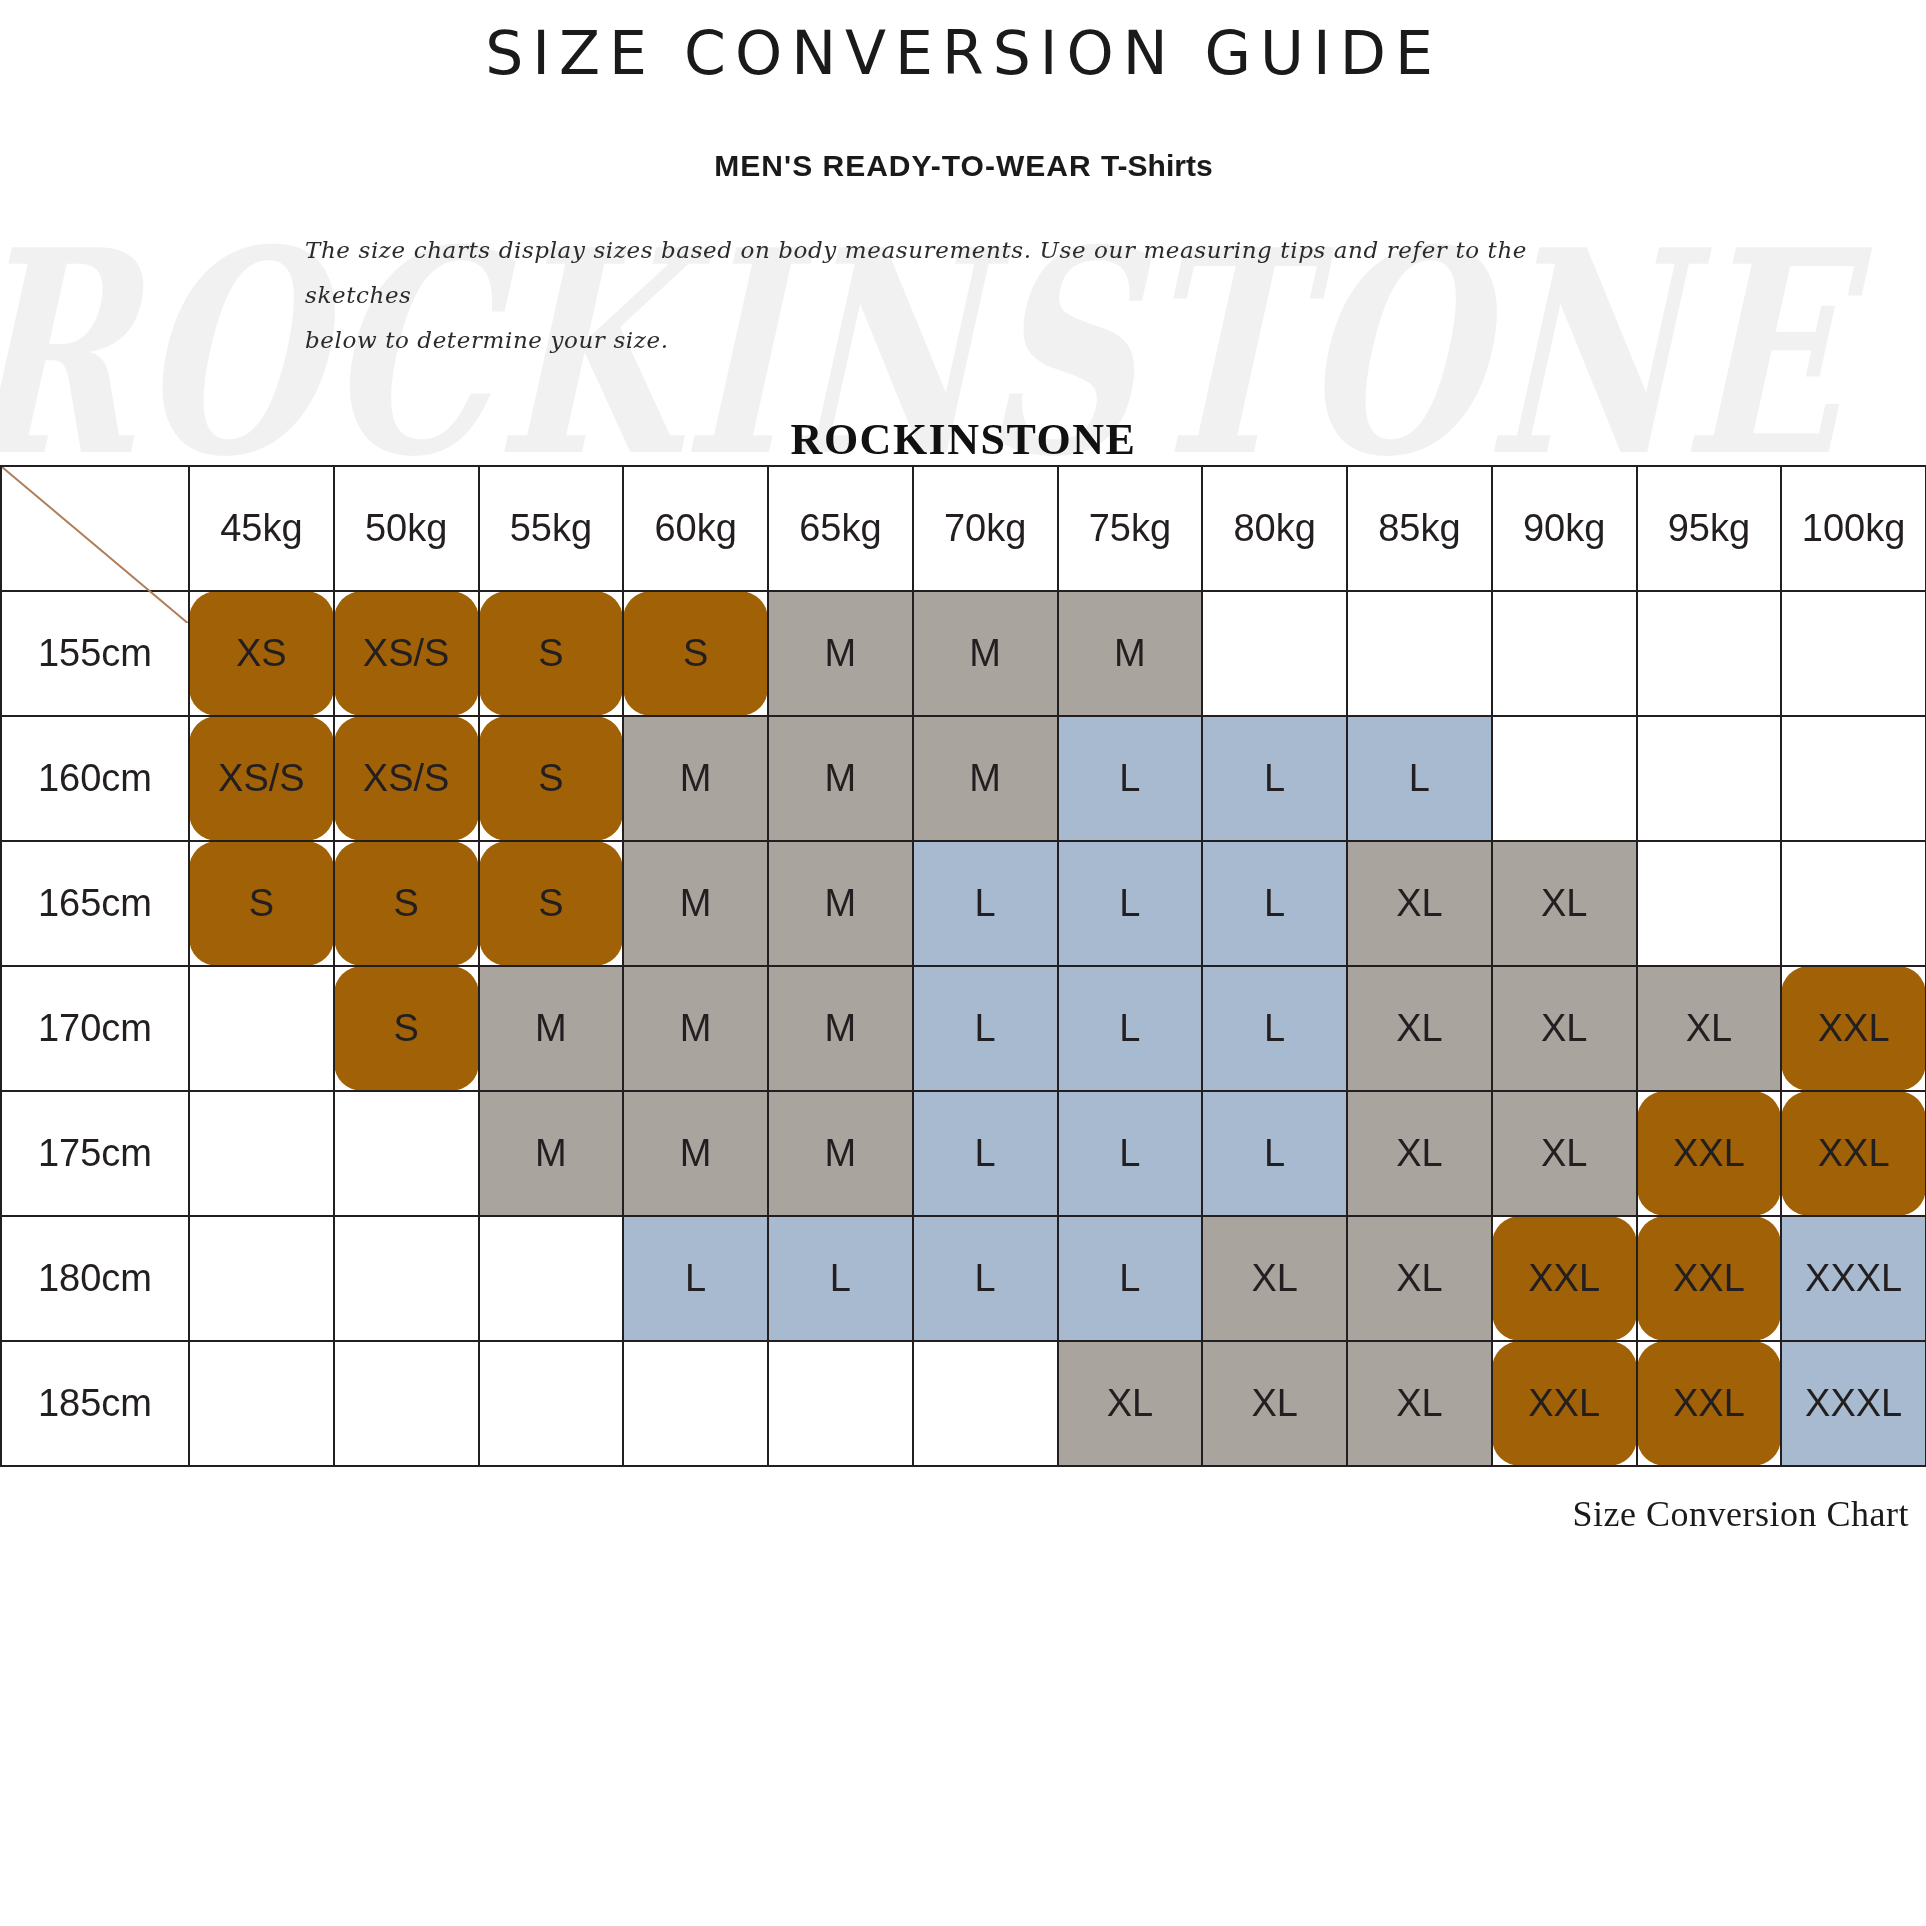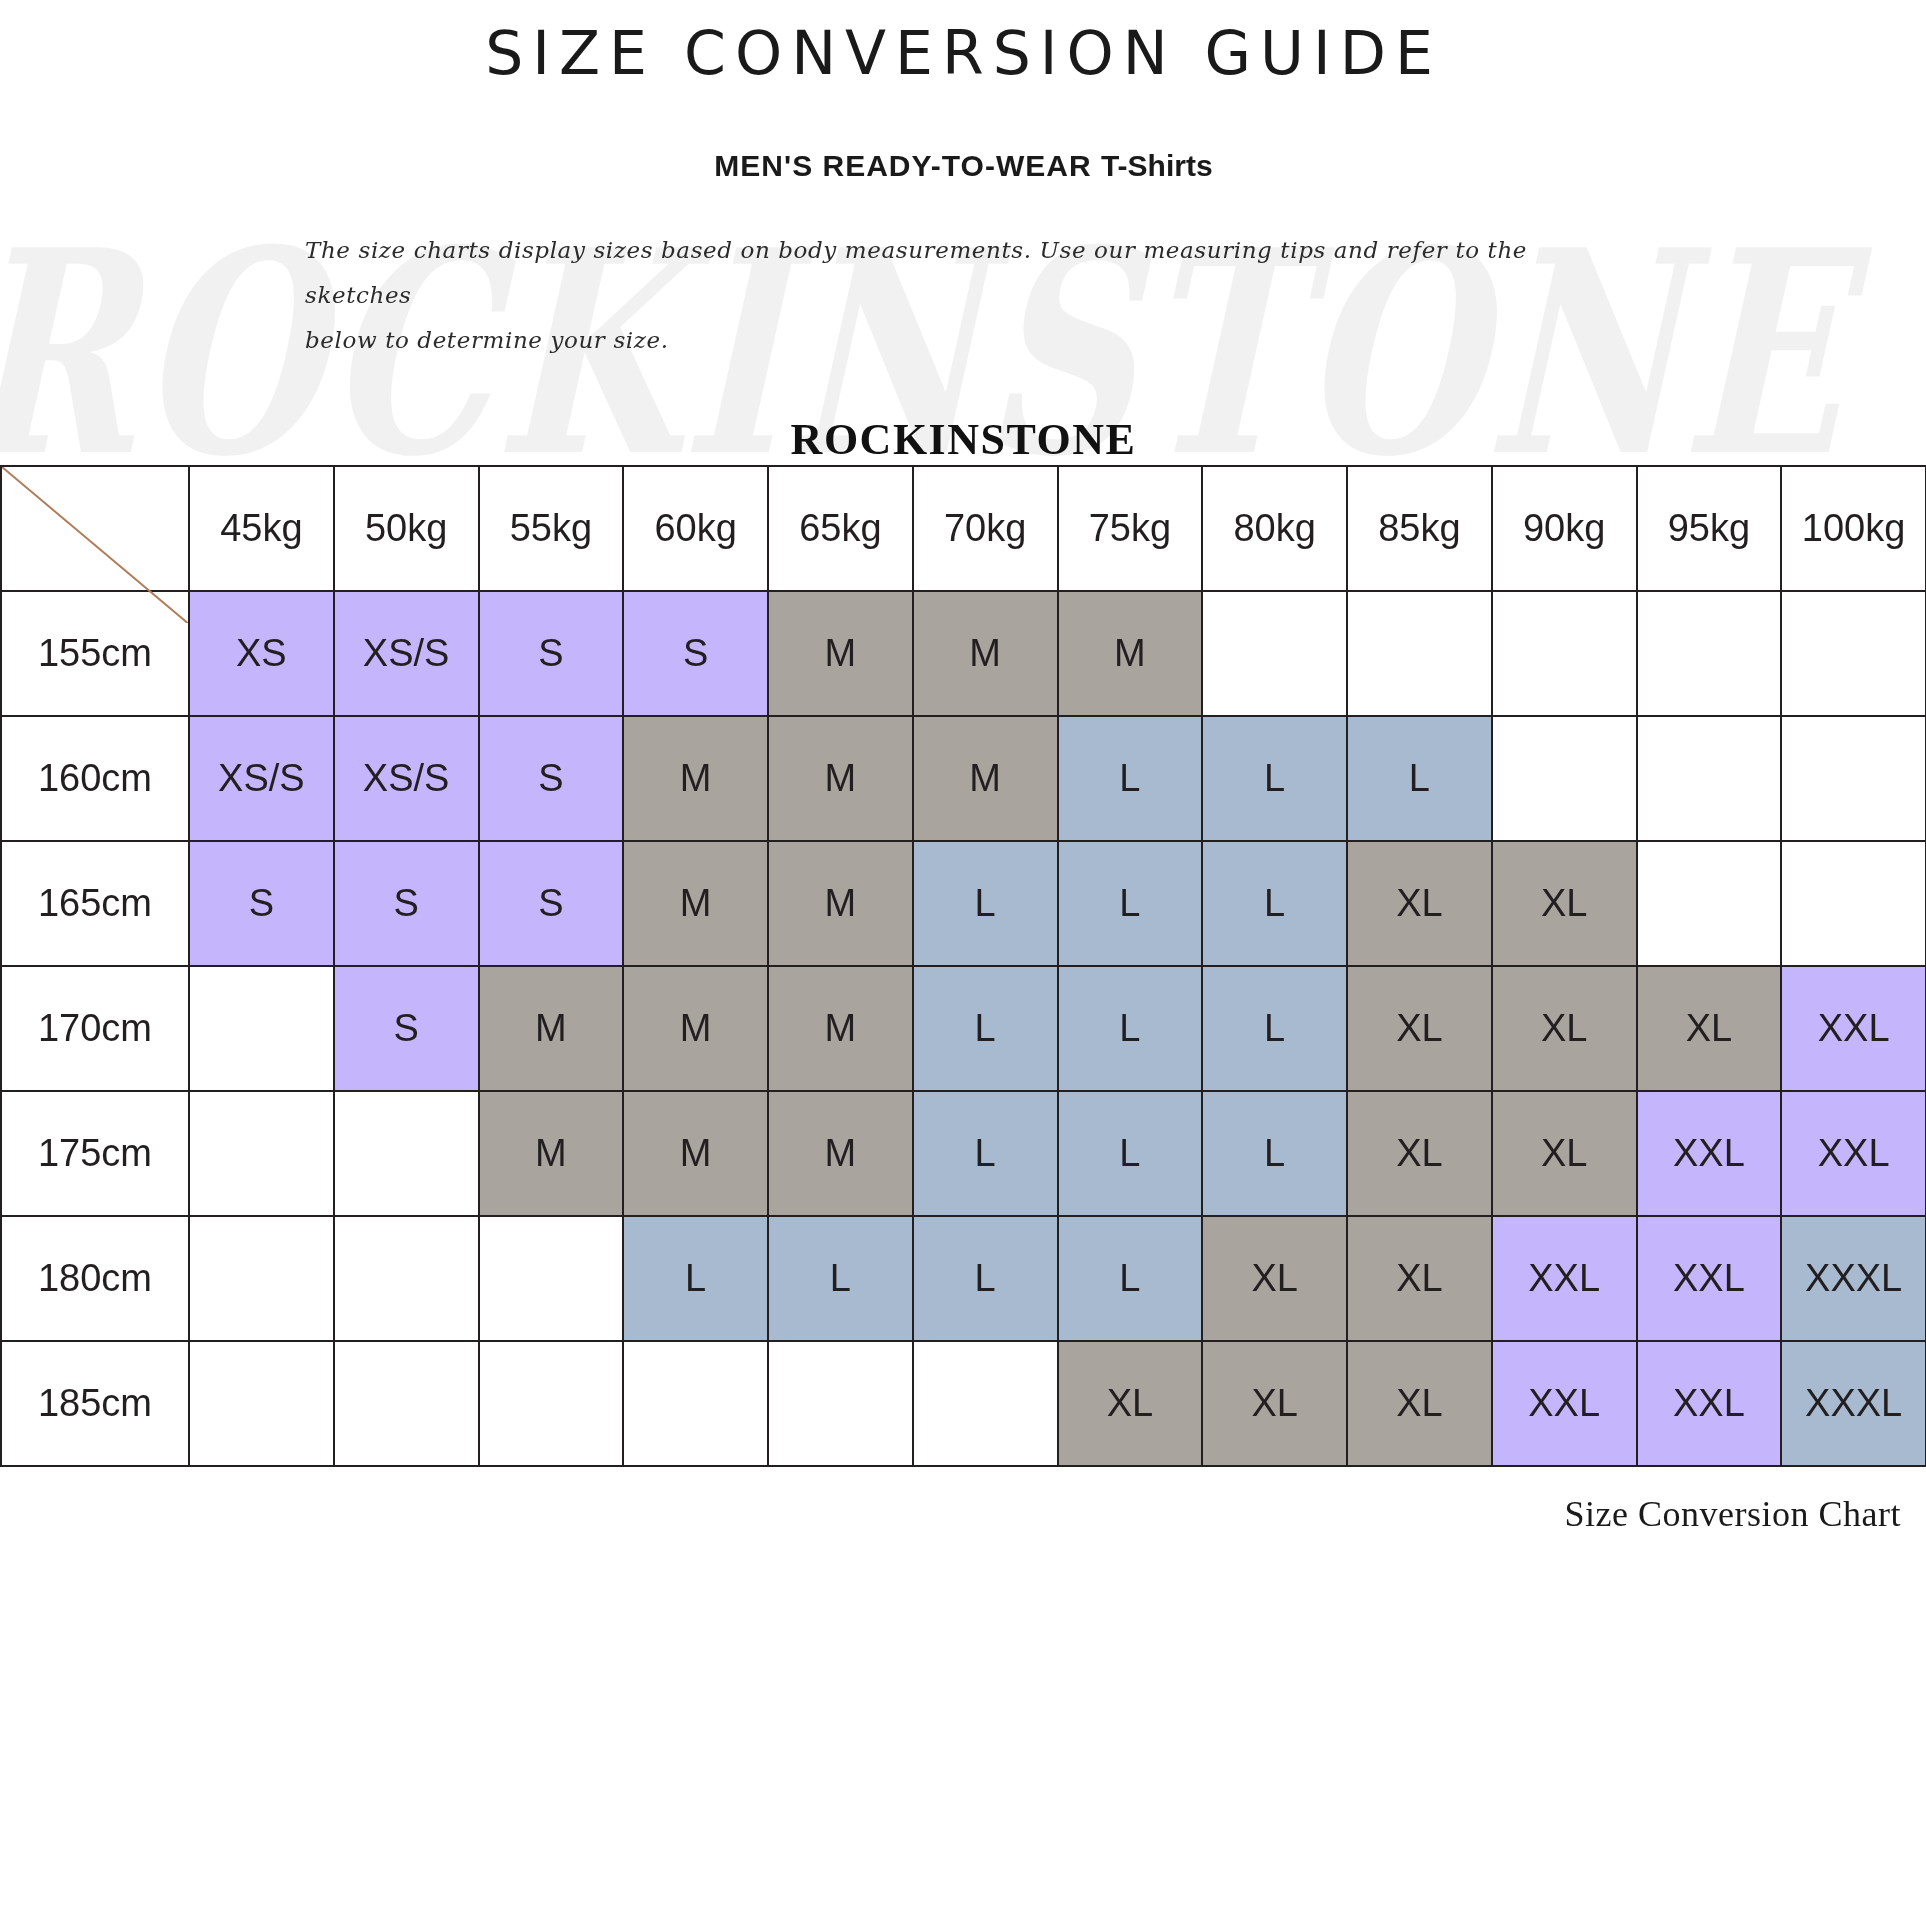--- a/index.html
+++ b/index.html
@@ -120,31 +120,31 @@
     inset: 0;
   }
   th.col-head {
     font-size: 38px;
     height: 156px;
   }
   td.row-head {
     font-size: 38px;
   }
   td.c-empty { background: #ffffff; }
-  td.c-light { background: #c4b5fd; }
+  td.c-light { background: #a16207; border-radius: 28px; }
   td.c-gray  { background: #aaa49f; }
   td.c-blue  { background: #a8bacf; }
 
   
   .footer {
     text-align: right;
     font-family: "Liberation Serif", serif;
     font-size: 36px;
     color: #1a1a1a;
-    padding: 26px 26px 0 0;
+    padding: 26px 18px 0 0;
     letter-spacing: 0.5px;
   }
 </style>
 </head>
 <body>
 
 <div class="watermark">
   <span>ROCKINSTONE</span>
 </div>
 

